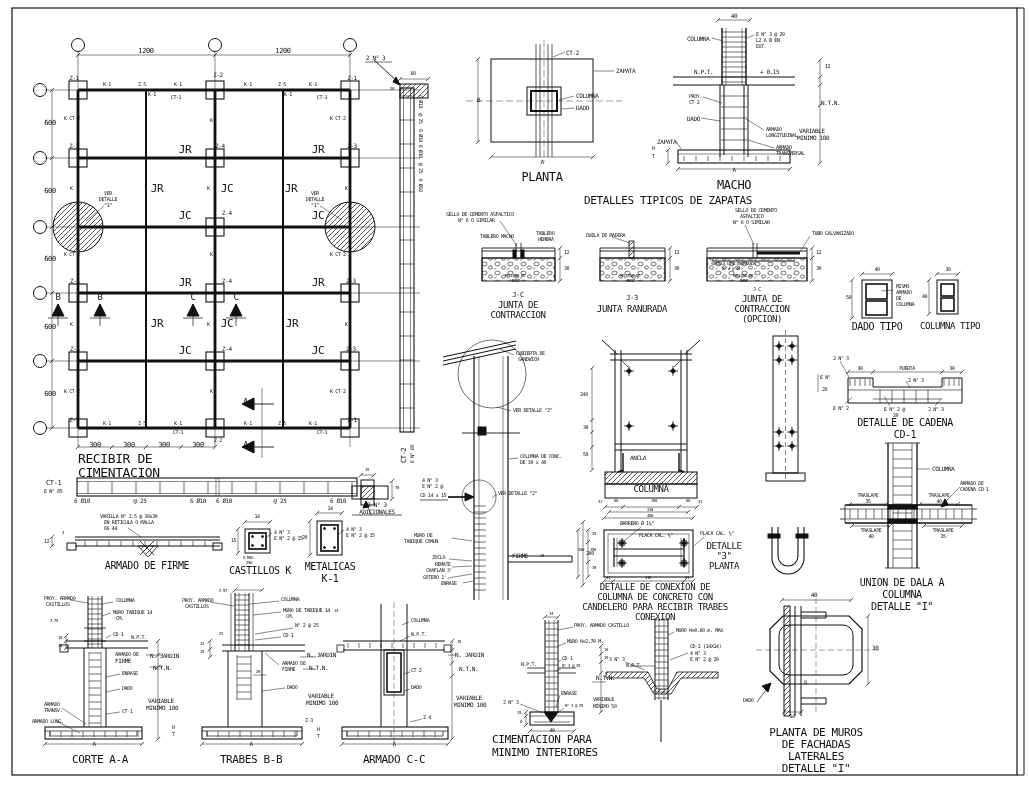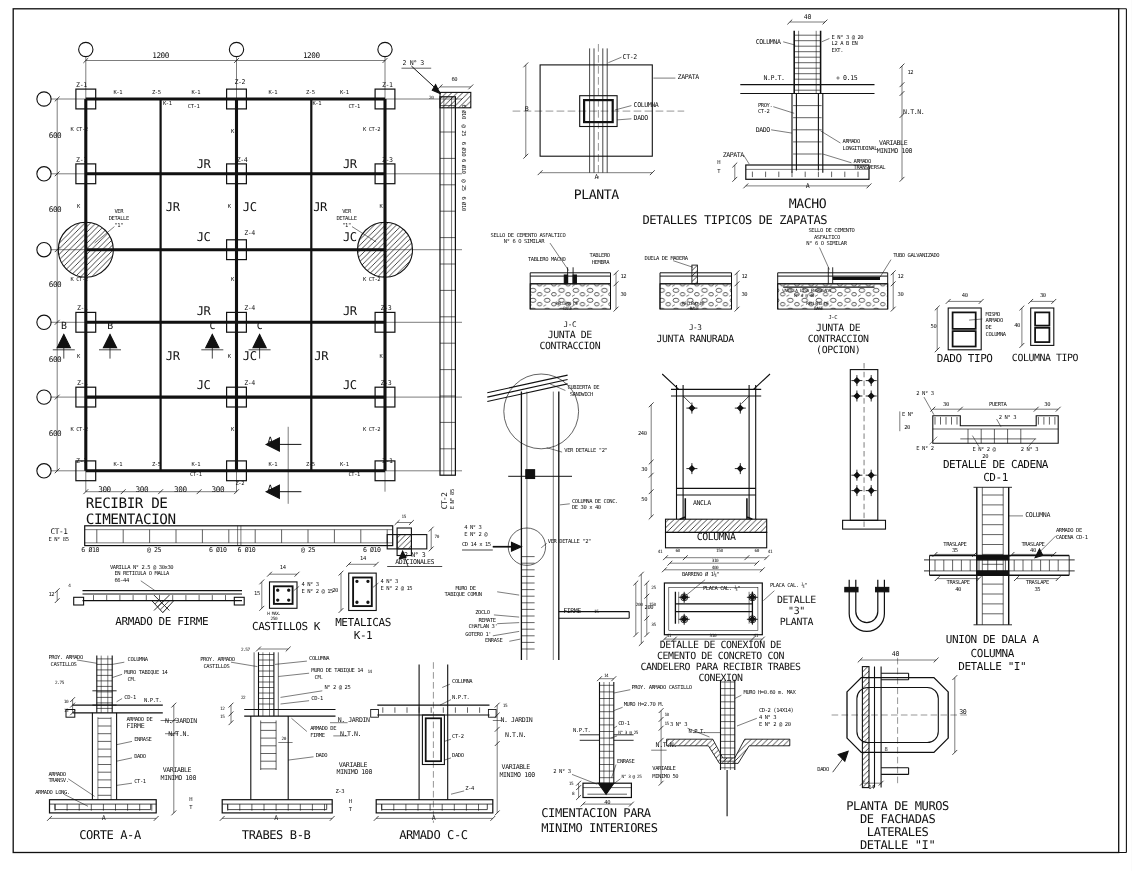--- a/index.html
+++ b/index.html
@@ -608,21 +608,21 @@
       <span class="lbl" style="left: 590px; top: 548px; font-size: 4px;">150</span>
       <span class="lbl" style="left: 592px; top: 566px; font-size: 4px;">35</span>
       <span class="lbl" style="left: 578px; top: 548px; font-size: 4px;">200</span>
       <span class="lbl" style="left: 606px; top: 576px; font-size: 4px;">41</span>
       <span class="lbl" style="left: 648px; top: 576px; font-size: 4px; transform: translateX(-50%); transform-origin: 50% 0px;">310</span>
       <span class="lbl" style="left: 685px; top: 576px; font-size: 4px;">41</span>
       <span class="lbl" style="left: 724px; top: 542px; font-size: 9px; transform: translateX(-50%); transform-origin: 50% 0px;">DETALLE</span>
       <span class="lbl" style="left: 724px; top: 552px; font-size: 9px; transform: translateX(-50%); transform-origin: 50% 0px;">"3"</span>
       <span class="lbl" style="left: 724px; top: 562px; font-size: 9px; transform: translateX(-50%); transform-origin: 50% 0px;">PLANTA</span>
       <span class="lbl" style="left: 655px; top: 583px; font-size: 9px; transform: translateX(-50%); transform-origin: 50% 0px;">DETALLE DE CONEXION DE</span>
-      <span class="lbl" style="left: 655px; top: 593px; font-size: 9px; transform: translateX(-50%); transform-origin: 50% 0px;">CEMENTO DE CONCRETO CON</span>
+      <span class="lbl" style="left: 655px; top: 593px; font-size: 9px; transform: translateX(-50%); transform-origin: 50% 0px;">COLUMNA DE CONCRETO CON</span>
       <span class="lbl" style="left: 655px; top: 603px; font-size: 9px; transform: translateX(-50%); transform-origin: 50% 0px;">CANDELERO PARA RECIBIR TRABES</span>
       <span class="lbl" style="left: 655px; top: 613px; font-size: 9px; transform: translateX(-50%); transform-origin: 50% 0px;">CONEXION</span>
       <span class="lbl" style="left: 932px; top: 466px; font-size: 6px;">COLUMNA</span>
       <span class="lbl" style="left: 960px; top: 481px; font-size: 5px;">ARMADO DE</span>
       <span class="lbl" style="left: 960px; top: 487px; font-size: 5px;">CADENA CD-1</span>
       <span class="lbl" style="left: 868px; top: 493px; font-size: 5px; transform: translateX(-50%); transform-origin: 50% 0px;">TRASLAPE</span>
       <span class="lbl" style="left: 868px; top: 499px; font-size: 5px; transform: translateX(-50%); transform-origin: 50% 0px;">35</span>
       <span class="lbl" style="left: 939px; top: 493px; font-size: 5px; transform: translateX(-50%); transform-origin: 50% 0px;">TRASLAPE</span>
       <span class="lbl" style="left: 939px; top: 499px; font-size: 5px; transform: translateX(-50%); transform-origin: 50% 0px;">40</span>
       <span class="lbl" style="left: 871px; top: 528px; font-size: 5px; transform: translateX(-50%); transform-origin: 50% 0px;">TRASLAPE</span>

